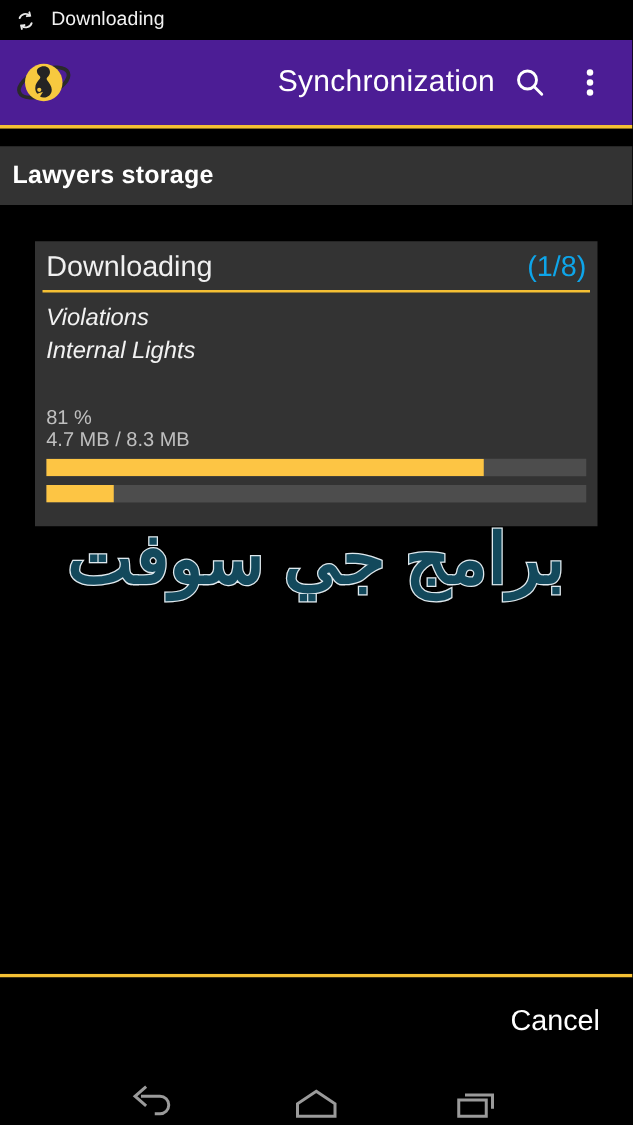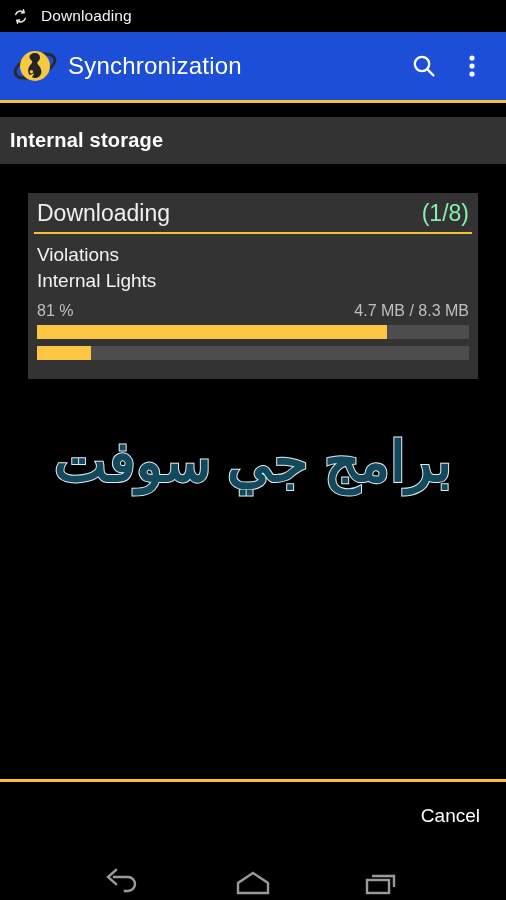--- a/index.html
+++ b/index.html
@@ -33,26 +33,27 @@
   }
   .statusbar-label {
     font-size: 15.5px;
     color: #f2f2f2;
     letter-spacing: .1px;
   }
 
   
   .actionbar {
     height: 68px;
-    background: #1d4ed8;
+    background: #4c1d95;
     display: flex;
     align-items: center;
     padding: 0 14px 0 12px;
     box-sizing: border-box;
     position: relative;
+    text-align: right;
   }
   .app-icon {
     width: 46px;
     height: 42px;
     flex: 0 0 auto;
     margin-right: 10px;
   }
   .actionbar-title {
     font-size: 24px;
     color: #fff;
@@ -113,45 +114,47 @@
     align-items: baseline;
     justify-content: space-between;
     padding: 7px 9px 5px 9px;
   }
   .card-head-title {
     font-size: 23px;
     color: #f0f0f0;
   }
   .card-head-count {
     font-size: 23px;
-    color: #86efac;
+    color: #0ea5e9;
   }
   .card-rule {
     height: 2px;
     background: #f5c034;
     margin: 0 6px;
   }
   .card-body {
     padding: 8px 9px 12px 9px;
   }
   .item-line {
     font-size: 19px;
     line-height: 26px;
     color: #f2f2f2;
     white-space: nowrap;
+    font-style: italic;
   }
   .item-line.active {
     color: #f5b827;
   }
   .meter-row {
     display: flex;
     justify-content: space-between;
     align-items: baseline;
-    margin-top: 8px;
+    margin-top: 32px;
     margin-bottom: 5px;
+    flex-direction: column;
   }
   .meter-pct, .meter-size {
     font-size: 16px;
     color: #bfbfbf;
   }
   .pbar {
     height: 14px;
     background: #4d4d4d;
     margin-bottom: 7px;
     position: relative;
@@ -161,21 +164,21 @@
     display: block;
     height: 100%;
     background: #fdc544;
   }
 
   
   .watermark {
     position: absolute;
     left: 0;
     right: 0;
-    top: 270px;
+    top: 255px;
     text-align: center;
     font-size: 56px;
     font-weight: bold;
     color: #13495c;
     direction: rtl;
     -webkit-text-stroke: 2px #dfe9ee;
     paint-order: stroke fill;
     letter-spacing: 1px;
     line-height: 1;
   }
@@ -184,21 +187,21 @@
   .buttonbar {
     height: 68px;
     background: #000;
     display: flex;
     align-items: center;
     justify-content: flex-end;
     padding-right: 18px;
     box-sizing: border-box;
   }
   .cancel-btn {
-    font-size: 19px;
+    font-size: 23px;
     color: #fff;
     background: transparent;
     border: 0;
     padding: 6px 8px;
     font-family: "Liberation Sans", sans-serif;
     cursor: pointer;
   }
 
   
   .navbar {
@@ -255,21 +258,21 @@
       <circle cx="4" cy="13" r="2.6" fill="#ffffff"></circle>
       <circle cx="4" cy="21" r="2.6" fill="#ffffff"></circle>
     </svg>
   </span>
 </div>
 
 <div class="accent-rule" style="background: rgb(245, 192, 52);"></div>
 <div class="accent-gap"></div>
 
 <div class="section-band">
-  <span class="section-band-title">Internal storage</span>
+  <span class="section-band-title">Lawyers storage</span>
 </div>
 
 <div class="content">
 
   <div class="card">
     <div class="card-head">
       <span class="card-head-title">Downloading</span>
       <span class="card-head-count">(1/8)</span>
     </div>
     <div class="card-rule" style="background: rgb(245, 192, 52);"></div>

